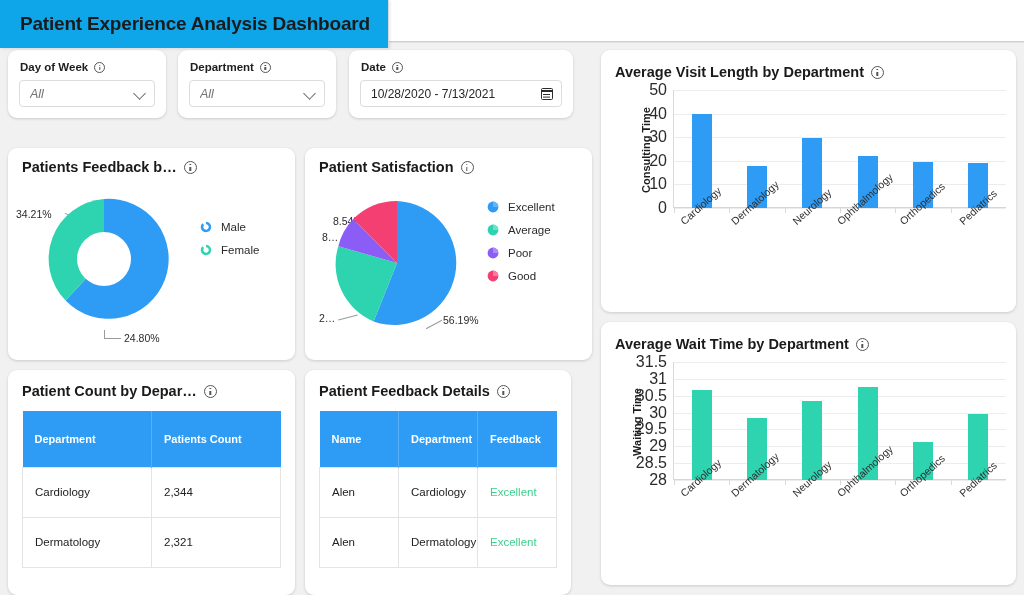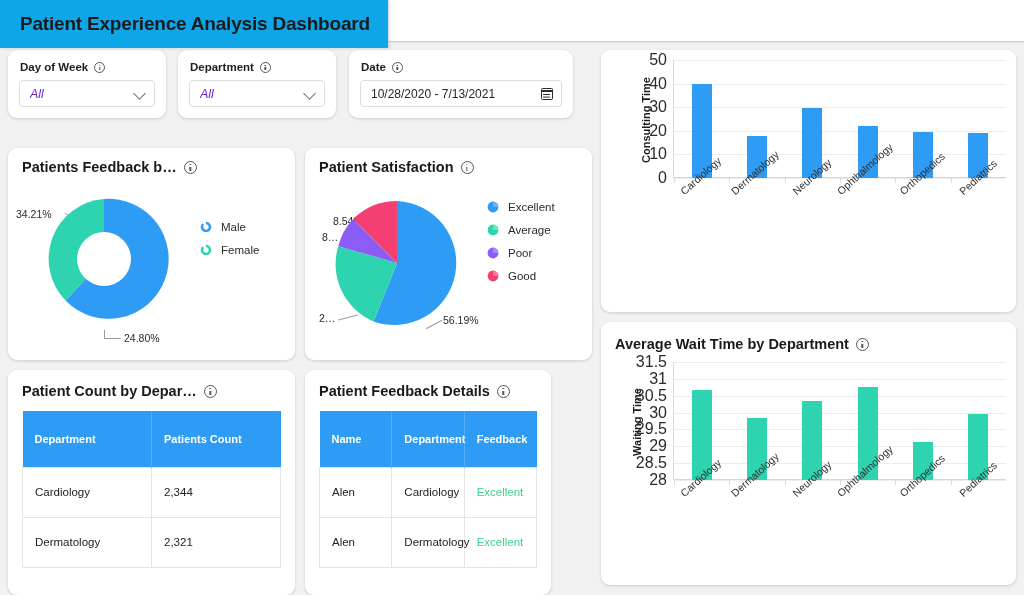--- a/index.html
+++ b/index.html
@@ -70,21 +70,21 @@
     margin: 11px 0 0 12px;
   }
   .f-label .info-icon { width: 11px; height: 11px; border-width: 1.1px; }
   .f-label .info-icon::after { height: 3.6px; top: 4.3px; }
   .f-control {
     margin: 7px 11px 0 11px; height: 27px;
     border: 1px solid #dcdcdc; border-radius: 4px; background: #fff;
     display: flex; align-items: center; padding: 0 8px 0 10px;
   }
   .f-value {
-    flex: 1; font-size: 12.5px; color: #6d28d9; font-style: italic;
+    flex: 1; font-size: 12.5px; color: #737373; font-style: italic;
     overflow: hidden; text-overflow: ellipsis; white-space: nowrap;
   }
   .f-value.solid { font-style: normal; color: #262626; font-size: 12px; }
   .chev {
     width: 11px; height: 11px; flex: 0 0 auto; position: relative;
   }
   .chev::before {
     content: ""; position: absolute; left: 0; top: 1px;
     width: 8px; height: 8px;
     border-right: 1.5px solid #6b6b6b; border-bottom: 1.5px solid #6b6b6b;
@@ -163,21 +163,21 @@
   .xslot { flex: 1; position: relative; }
   .xlab {
     position: absolute; left: 50%; top: 6px;
     transform: translateX(-46%) rotate(-42deg);
     transform-origin: left top;
     font-size: 10.5px; color: #2f2f2f; white-space: nowrap;
   }
 
   
   .c-tab1 { left: 8px; top: 370px; width: 287px; height: 225px; }
-  .c-tab2 { left: 305px; top: 370px; width: 246px; height: 225px; }
+  .c-tab2 { left: 305px; top: 370px; width: 266px; height: 225px; }
   .c-tab1 .card-title, .c-tab2 .card-title { margin: 13px 0 0 14px; }
 
   table.dt {
     margin: 12px 14px 0 14px; width: calc(100% - 28px);
     border-collapse: collapse; table-layout: fixed;
   }
   table.dt th {
     background: #2e9bf5; color: #ffffff;
     font-size: 11px; font-weight: bold; text-align: left;
     padding: 17px 10px 17px 12px; height: 56px;
@@ -334,20 +334,24 @@
             <circle cx="6" cy="6" r="5.4" fill="#f43f72"></circle>
             <path d="M6 6 L6 0.6 A5.4 5.4 0 0 1 11.4 6 Z" fill="#f87a9c"></path>
           </svg>
           <span class="legend-label">Good</span>
         </div>
       </div>
     </div>
   </div>
 
   <div class="card c-bar1">
+    <div class="card-title">
+      <span>Average Visit Length by Department</span>
+      <span class="info-icon"></span>
+    </div>
     <div class="plot-wrap">
       <div class="ylabel" style="left:2px; top:60px;">Consulting Time</div>
       <div class="yticks" id="vl-yticks">
           <div class="ytick" style="top: 118px;">0</div>
           <div class="ytick" style="top: 94.4px;">10</div>
           <div class="ytick" style="top: 70.8px;">20</div>
           <div class="ytick" style="top: 47.2px;">30</div>
           <div class="ytick" style="top: 23.6px;">40</div>
           <div class="ytick" style="top: 0px;">50</div>
         </div>

